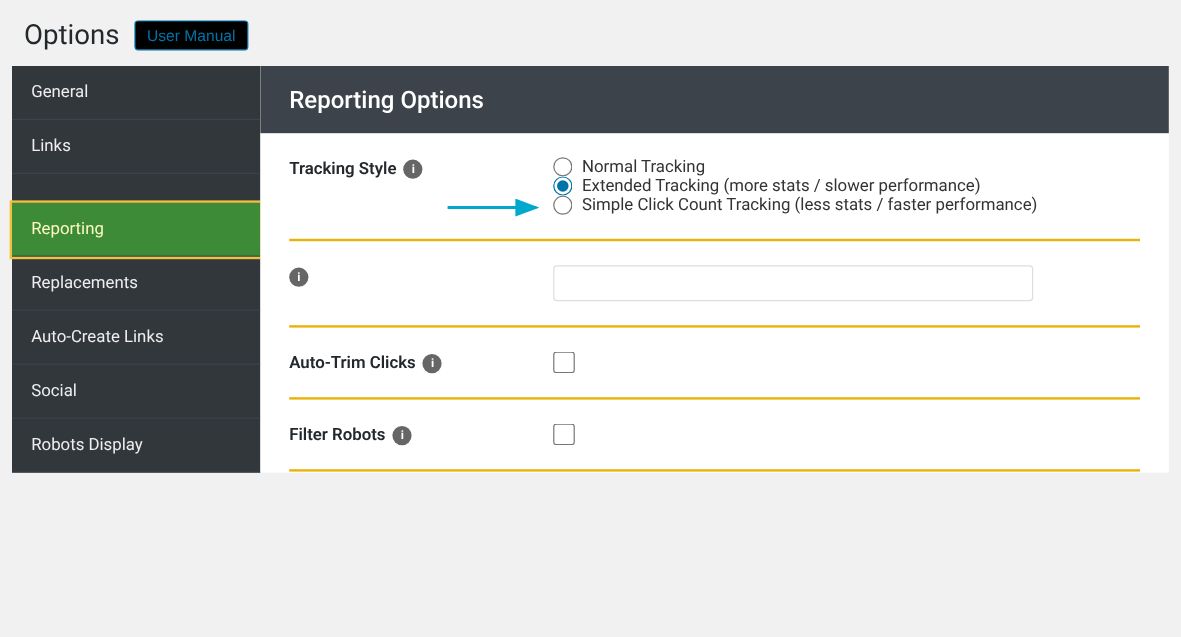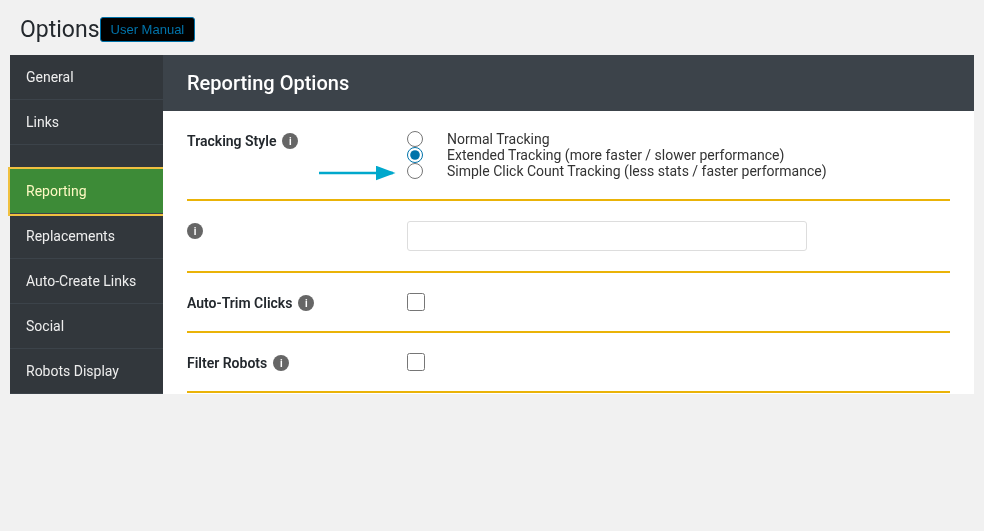--- a/index.html
+++ b/index.html
@@ -8,21 +8,21 @@
       background: #f1f1f1;
       font-size: 14px;
       color: #333;
     }
 
     .page-header {
       background: #f1f1f1;
       padding: 16px 20px 12px 20px;
       display: flex;
       align-items: center;
-      gap: 0;
+      gap: 12px;
       border-radius: 12px;
     }
 
     .page-title {
       font-size: 23px;
       font-weight: 400;
       color: #23282d;
     }
 
     .user-manual-btn {
@@ -35,21 +35,21 @@
       font-size: 13px;
     }
 
     .main-layout {
       display: flex;
       margin: 0 10px;
     }
 
     
     .sidebar {
-      width: 153px;
+      width: 207px;
       background: #32373c;
       flex-shrink: 0;
     }
 
     .sidebar-item {
       display: block;
       padding: 14px 16px;
       color: #eee;
       cursor: pointer;
       font-size: 14px;
@@ -125,21 +125,21 @@
       display: flex;
       flex-direction: column;
       gap: 8px;
       position: relative;
     }
 
     
     .radio-option {
       display: flex;
       align-items: center;
-      gap: 24px;
+      gap: 8px;
       cursor: pointer;
     }
 
     .radio-option input[type="radio"] {
       accent-color: #0073aa;
       width: 16px;
       height: 16px;
       cursor: pointer;
     }
 
@@ -216,21 +216,21 @@
               </defs>
               <line x1="2" y1="14" x2="76" y2="14" stroke="#00a8cc" stroke-width="2.5" marker-end="url(#arrowhead)"></line>
             </svg>
 
             <label class="radio-option">
               <input type="radio" name="tracking_style" style="">
               <span class="radio-label">Normal Tracking</span>
             </label>
             <label class="radio-option">
               <input type="radio" name="tracking_style" checked="" style="">
-              <span class="radio-label">Extended Tracking (more faster / slower performance)</span>
+              <span class="radio-label">Extended Tracking (more stats / slower performance)</span>
             </label>
             <label class="radio-option">
               <input type="radio" name="tracking_style" style="">
               <span class="radio-label">Simple Click Count Tracking (less stats / faster performance)</span>
             </label>
           </div>
         </div>
       </div>
 
       <div class="field-row">

